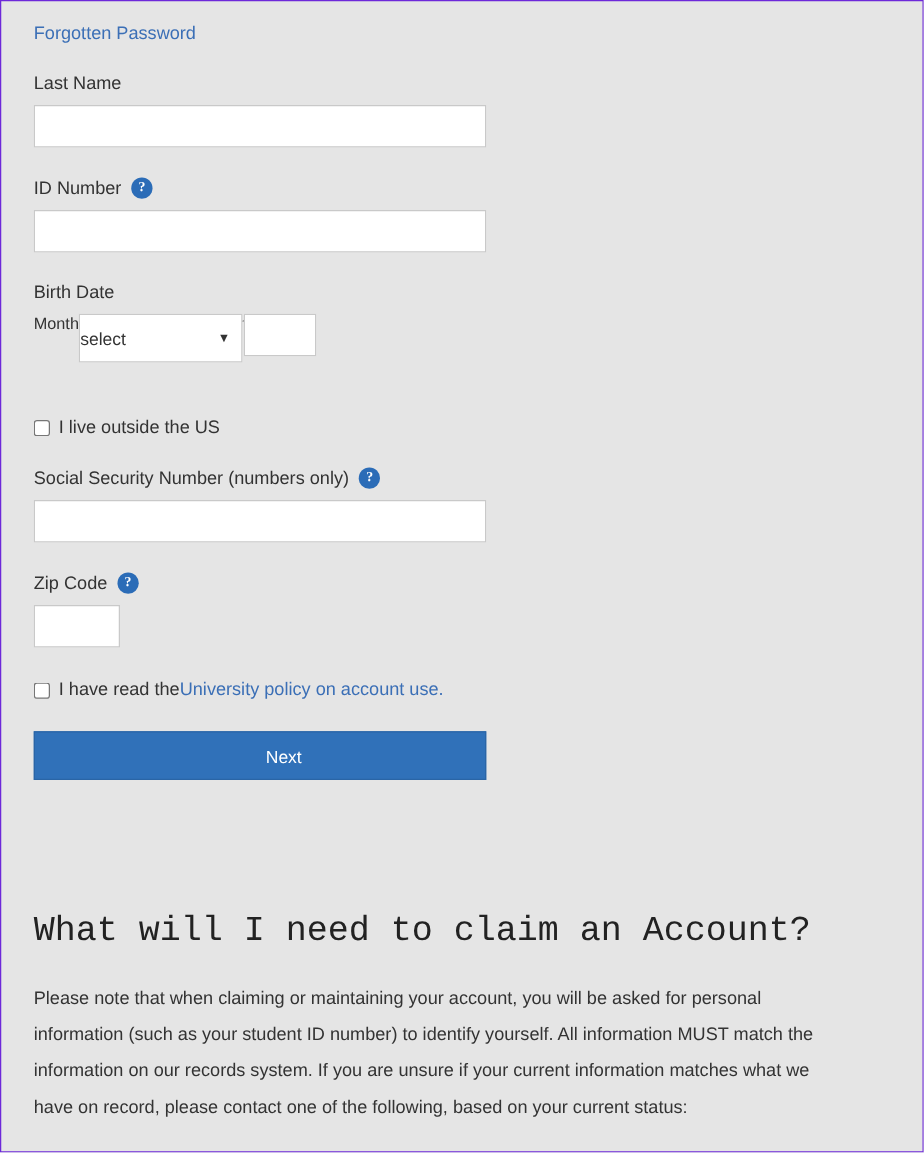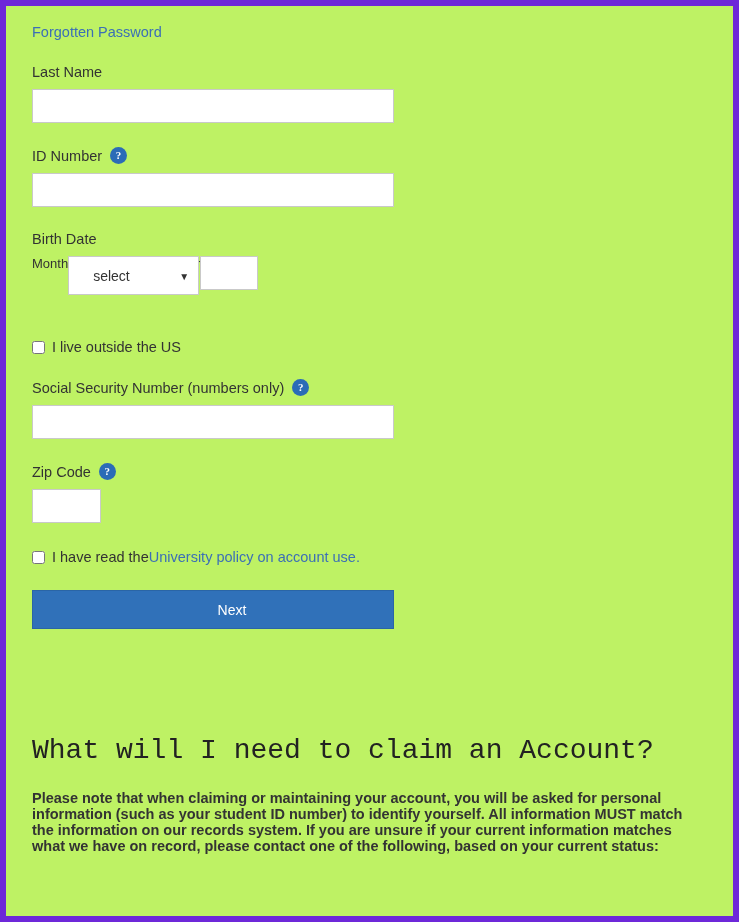--- a/index.html
+++ b/index.html
@@ -11,22 +11,22 @@
     height: 922px;
     background: #ffffff;
     font-family: "Liberation Sans", sans-serif;
     color: #333333;
     overflow: hidden;
   }
   .page {
     box-sizing: border-box;
     width: 739px;
     height: 922px;
-    border: 6px solid #6d28d9;
-    background: #bef264;
+    border: 1px solid #6d28d9;
+    background: #e5e5e5;
     position: relative;
     overflow: hidden;
   }
   .inner {
     padding: 10px 26px 0 26px;
   }
   a.link {
     color: #3b6fb6;
     text-decoration: none;
     font-size: 14.5px;
@@ -96,21 +96,21 @@
   .col-day { width: 52px; margin-left: 22px; }
   .col-year { width: 58px; margin-left: 11px; }
 
   select.sel {
     box-sizing: border-box;
     width: 131px;
     height: 39px;
     border: 1px solid #c9c9c9;
     background: #ffffff;
     font-size: 14px;
-    padding: 4px 24px;
+    padding: 4px 0;
     color: #333;
     font-family: "Liberation Sans", sans-serif;
     -webkit-appearance: none;
     -moz-appearance: none;
     appearance: none;
   }
   .select-wrap {
     position: relative;
     width: 131px;
     display: inline-block;
@@ -165,25 +165,24 @@
 
   .section-title {
     font-family: Liberation Mono, monospace;
     font-size: 28px;
     color: #222222;
     margin: 106px 0 0 0;
     font-weight: normal;
   }
   .body-copy {
     font-size: 14.5px;
-    line-height: 16px;
+    line-height: 29px;
     color: #333333;
     margin: 24px 0 0 0;
     max-width: 652px;
-    font-weight: bold;
   }
 </style>
 </head>
 <body>
 
 <div class="page">
   <div class="inner">
 
     <a class="link forgotten" href="#">Forgotten Password</a>
 

